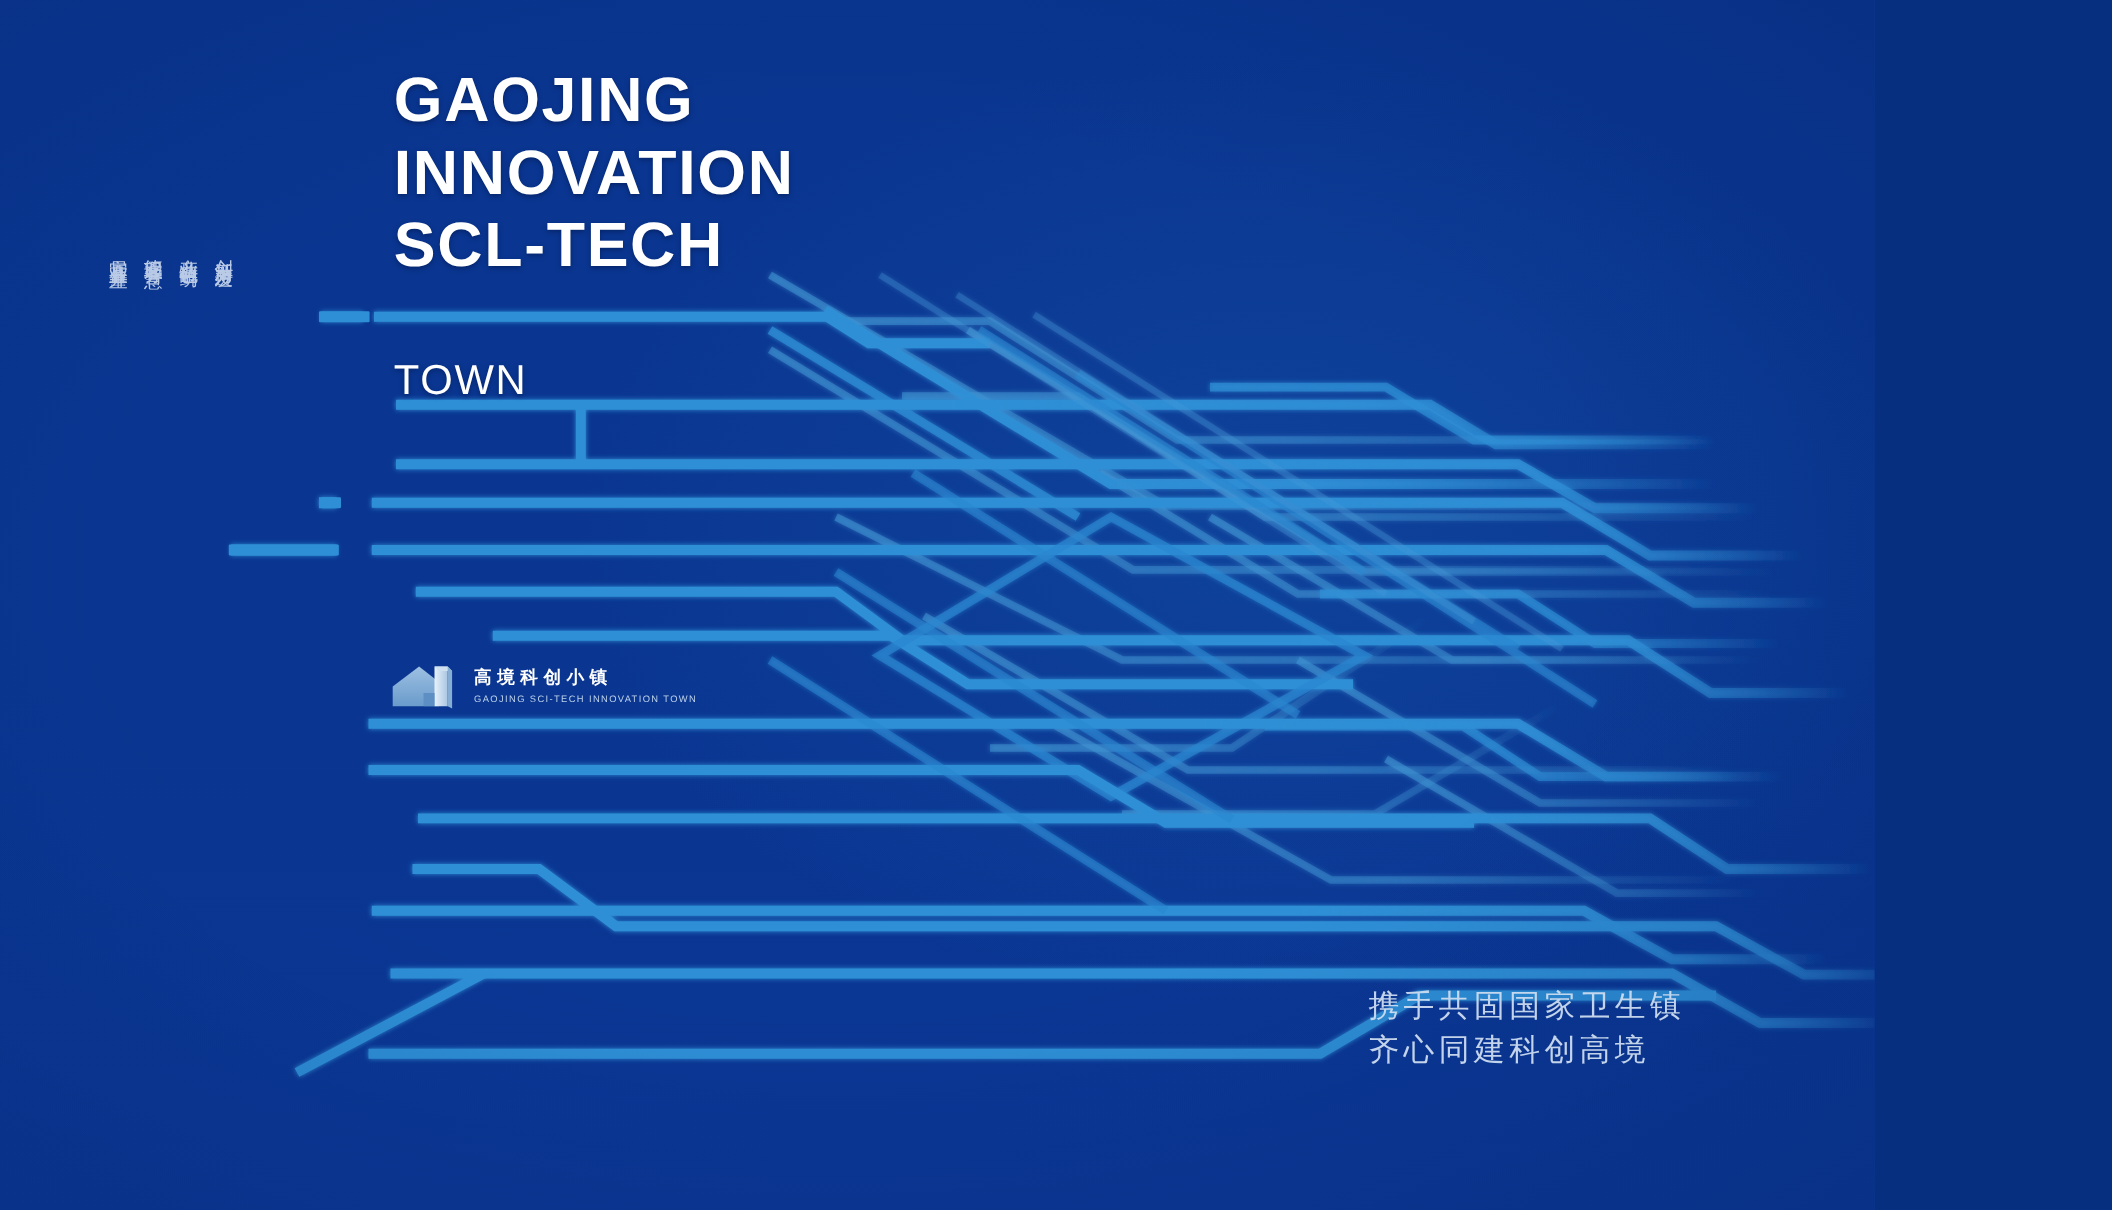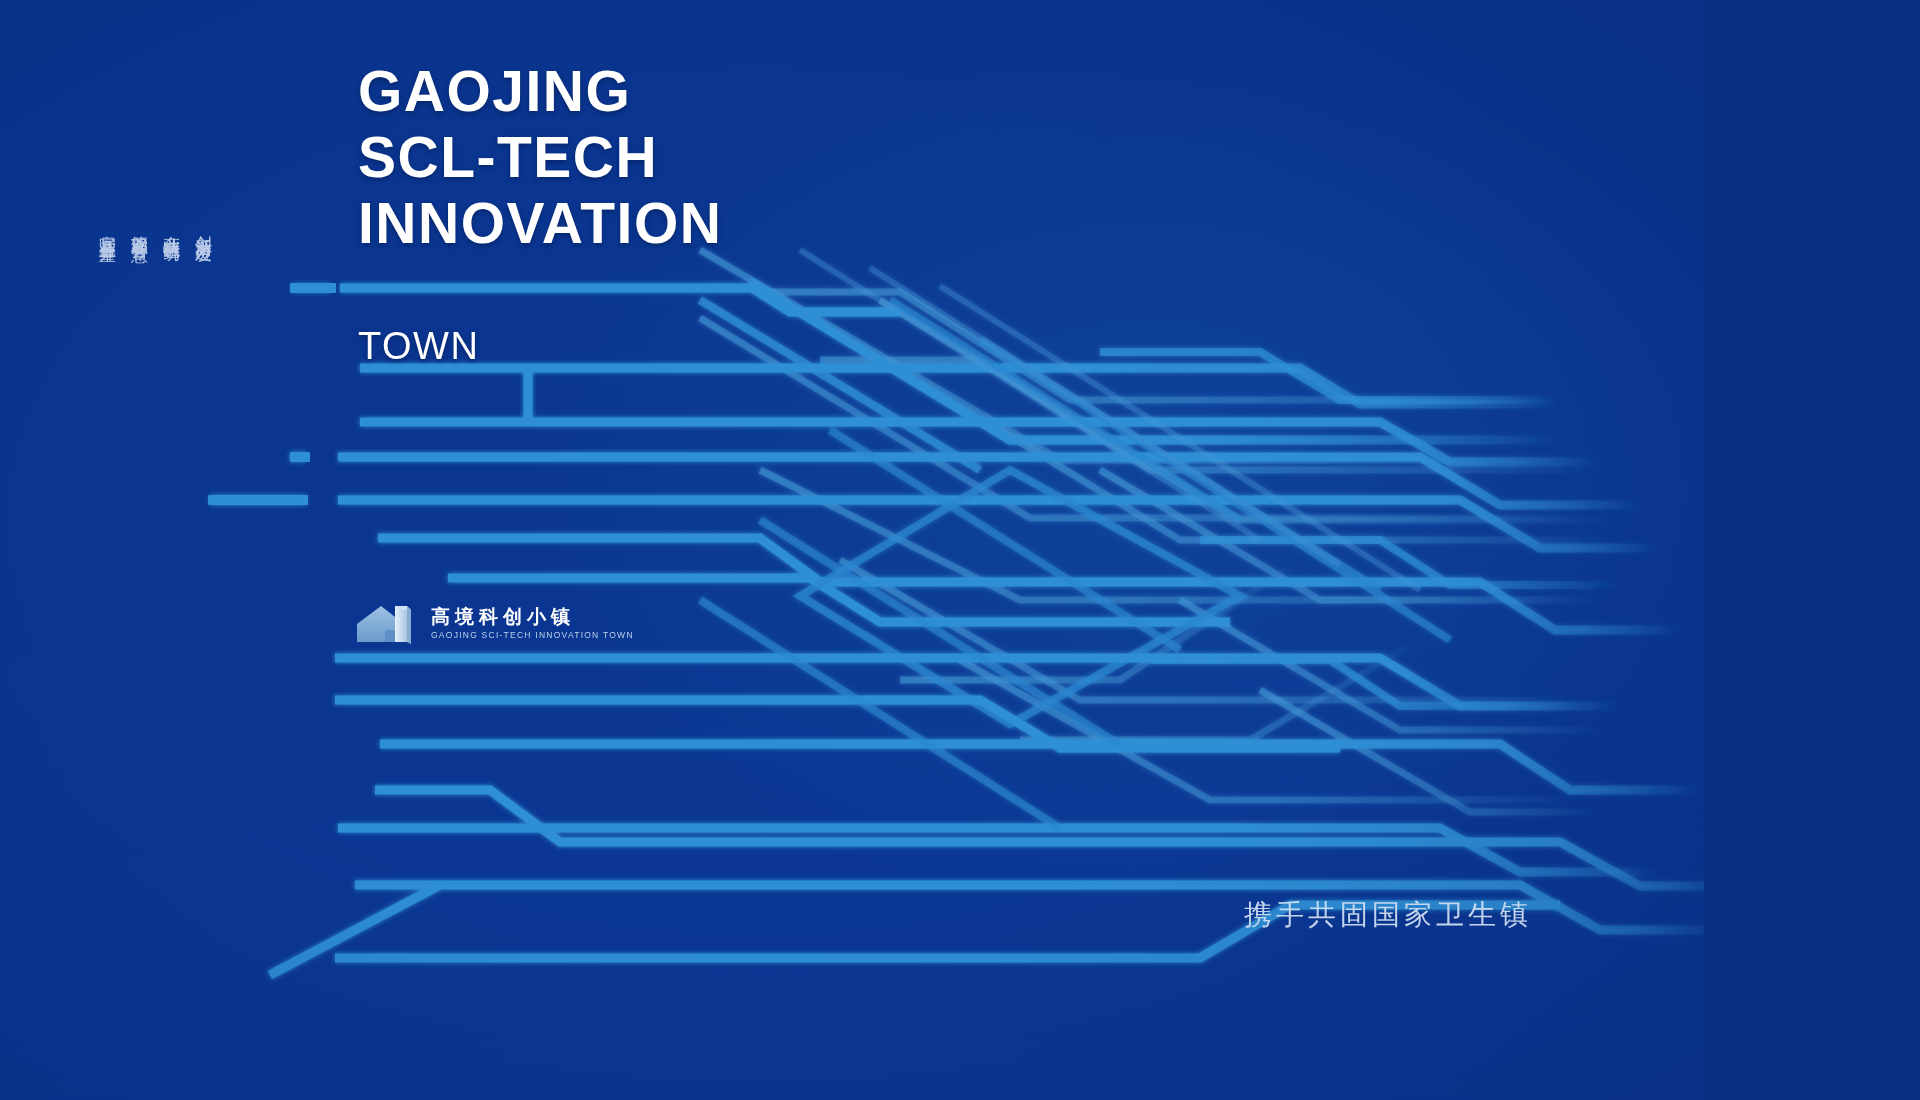--- a/index.html
+++ b/index.html
@@ -91,21 +91,21 @@
     top: 600px;
     display: flex;
     align-items: center;
     gap: 12px;
     z-index: 7;
   }
   .logo-mark { width: 64px; height: 46px; flex: none; }
   .logo-text { display: flex; flex-direction: column; gap: 1px; }
   .logo-cn {
     color: #ffffff;
-    font-size: 19px;
+    font-size: 16px;
     font-weight: bold;
     letter-spacing: 5px;
     line-height: 24px;
   }
   .logo-en {
     color: #bcd2ea;
     font-size: 8.5px;
     letter-spacing: 1.25px;
     line-height: 11px;
     white-space: nowrap;
@@ -259,22 +259,22 @@
 
     <g fill="#2f8fd6">
       <rect x="290" y="283" width="46" height="10" rx="1"></rect>
       <rect x="292" y="452" width="18" height="10" rx="1"></rect>
       <rect x="208" y="495" width="100" height="10" rx="1"></rect>
     </g>
   </svg>
 
   <div class="headline">
     <span class="ln">GAOJING</span>
+    <span class="ln">INNOVATION</span>
     <span class="ln">SCL-TECH</span>
-    <span class="ln">INNOVATION</span>
   </div>
 
   <div class="town-word">TOWN</div>
 
   <div class="vertical-slogan">
     <div class="vcol">创新活力迸发</div>
     <div class="vcol">产业特色鲜明</div>
     <div class="vcol">管理服务智慧</div>
     <div class="vcol">宜居宜业并重</div>
   </div>
@@ -298,15 +298,16 @@
       <rect x="30" y="30" width="10" height="12" fill="#5d8fc4"></rect>
     </svg>
     <div class="logo-text">
       <div class="logo-cn">高境科创小镇</div>
       <div class="logo-en">GAOJING SCI-TECH INNOVATION TOWN</div>
     </div>
   </div>
 
   <div class="br-slogan">
     <span class="ln">携手共固国家卫生镇</span>
+    <span class="ln">齐心同建科创高境</span>
   </div>
 
 </div>
 
 </body></html>

